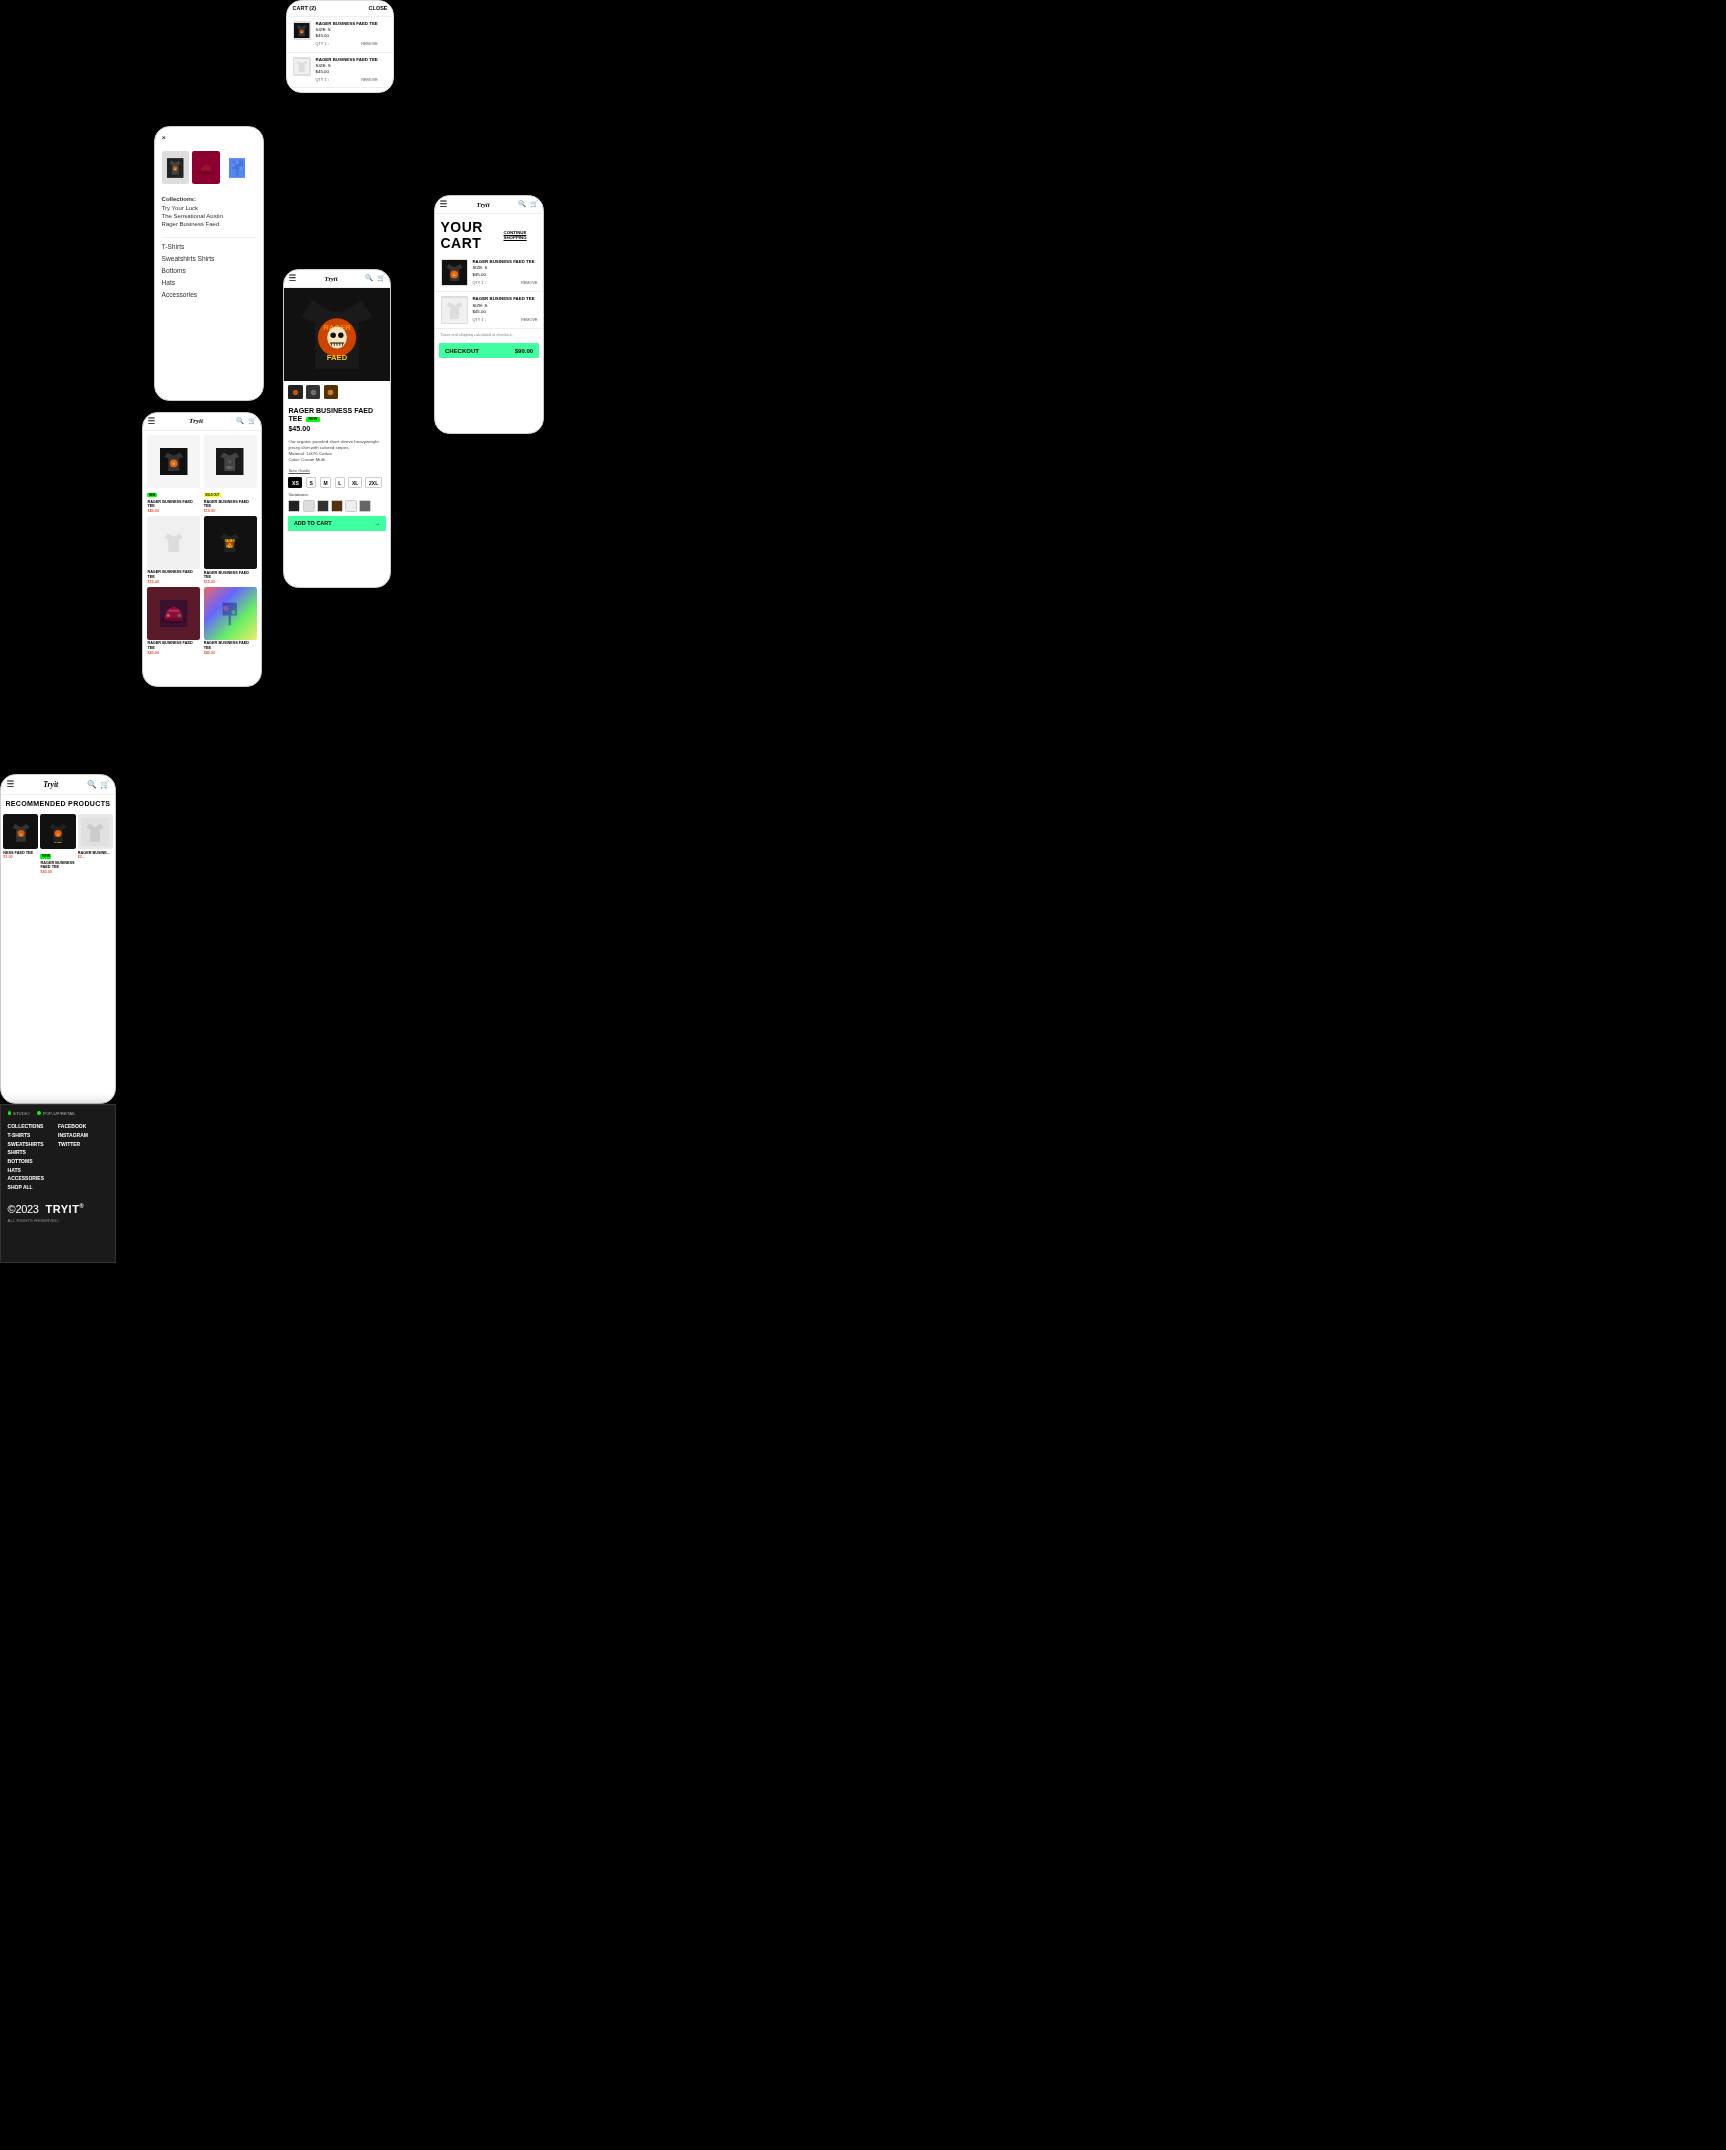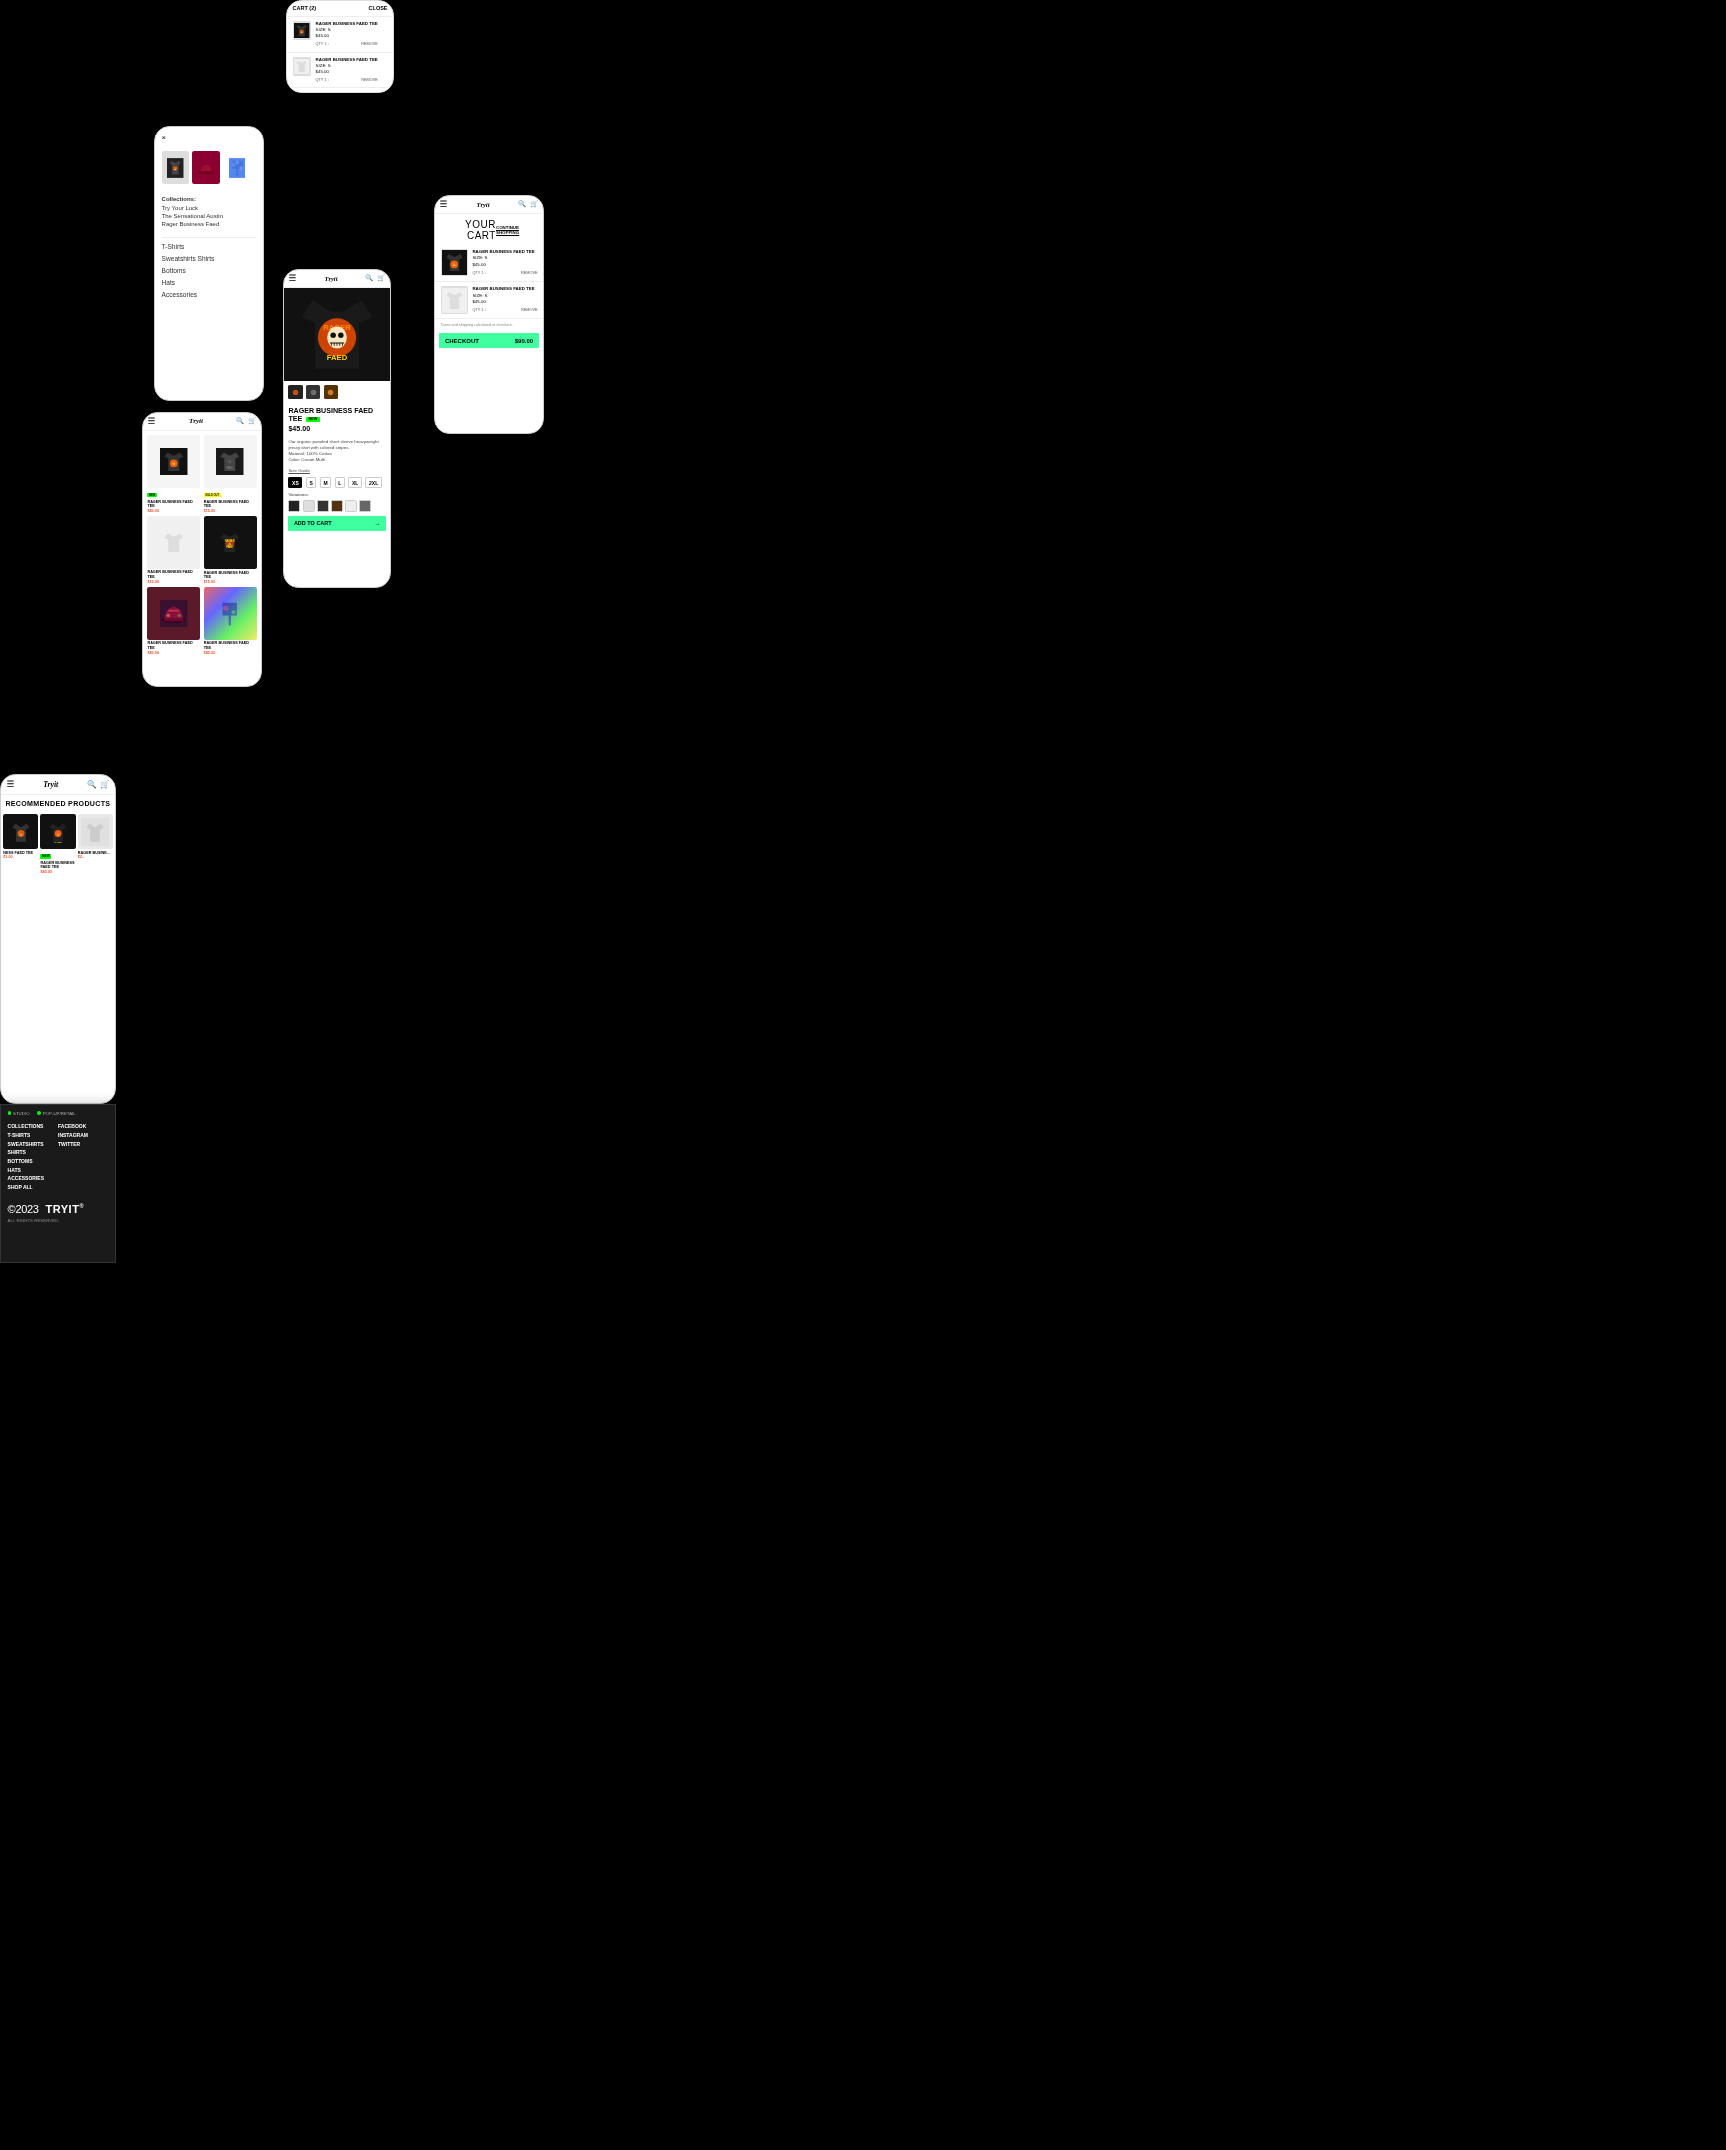--- a/index.html
+++ b/index.html
@@ -137,21 +137,21 @@
 
     
     #panel-fullcart {
       left: 434px; top: 195px;
       width: 110px; height: 239px;
       background: #fff;
     }
     #panel-fullcart .top-bar { display: flex; align-items: center; justify-content: space-between; padding: 3.3px 4.4px; border-bottom: 0.5px solid #eee; }
     #panel-fullcart .logo { font-family: Georgia, serif; font-size: 6.6px; font-style: italic; font-weight: bold; }
     #panel-fullcart .cart-title-row { display: flex; justify-content: space-between; align-items: center; padding: 5.5px 5.5px 3.3px; }
-    #panel-fullcart .cart-title { font-size: 10px; font-weight: 400; letter-spacing: 0.5px; text-align: right; }
+    #panel-fullcart .cart-title { font-size: 14px; font-weight: 700; letter-spacing: 0.5px; }
     #panel-fullcart .continue-btn { font-size: 4.4px; font-weight: 600; text-decoration: underline; cursor: pointer; }
     #panel-fullcart .cart-item { display: flex; gap: 4.4px; padding: 4.4px 5.5px; border-bottom: 0.5px solid #eee; align-items: flex-start; }
     #panel-fullcart .cart-img { width: 27.5px; height: 27.5px; background: #ddd; border-radius: 1.6px; flex-shrink: 0; overflow: hidden; display: flex; align-items: center; justify-content: center; }
     #panel-fullcart .cart-info { font-size: 4.4px; line-height: 1.5; flex: 1; }
     #panel-fullcart .cart-name { font-weight: 700; font-size: 4.4px; }
     #panel-fullcart .cart-qty { display: flex; justify-content: space-between; margin-top: 2.2px; font-size: 3.8px; color: #555; }
     #panel-fullcart .cart-remove { font-size: 3.8px; color: #555; cursor: pointer; }
     #panel-fullcart .tax-note { font-size: 3.8px; color: #888; padding: 3.3px 5.5px; }
     #panel-fullcart .checkout-bar { margin: 3.3px 4.4px; background: #3fffa0; border: none; padding: 4.4px 5.5px; font-weight: 700; font-size: 6px; cursor: pointer; display: flex; justify-content: space-between; border-radius: 1.1px; width: calc(100% - 8.8px); }
 

